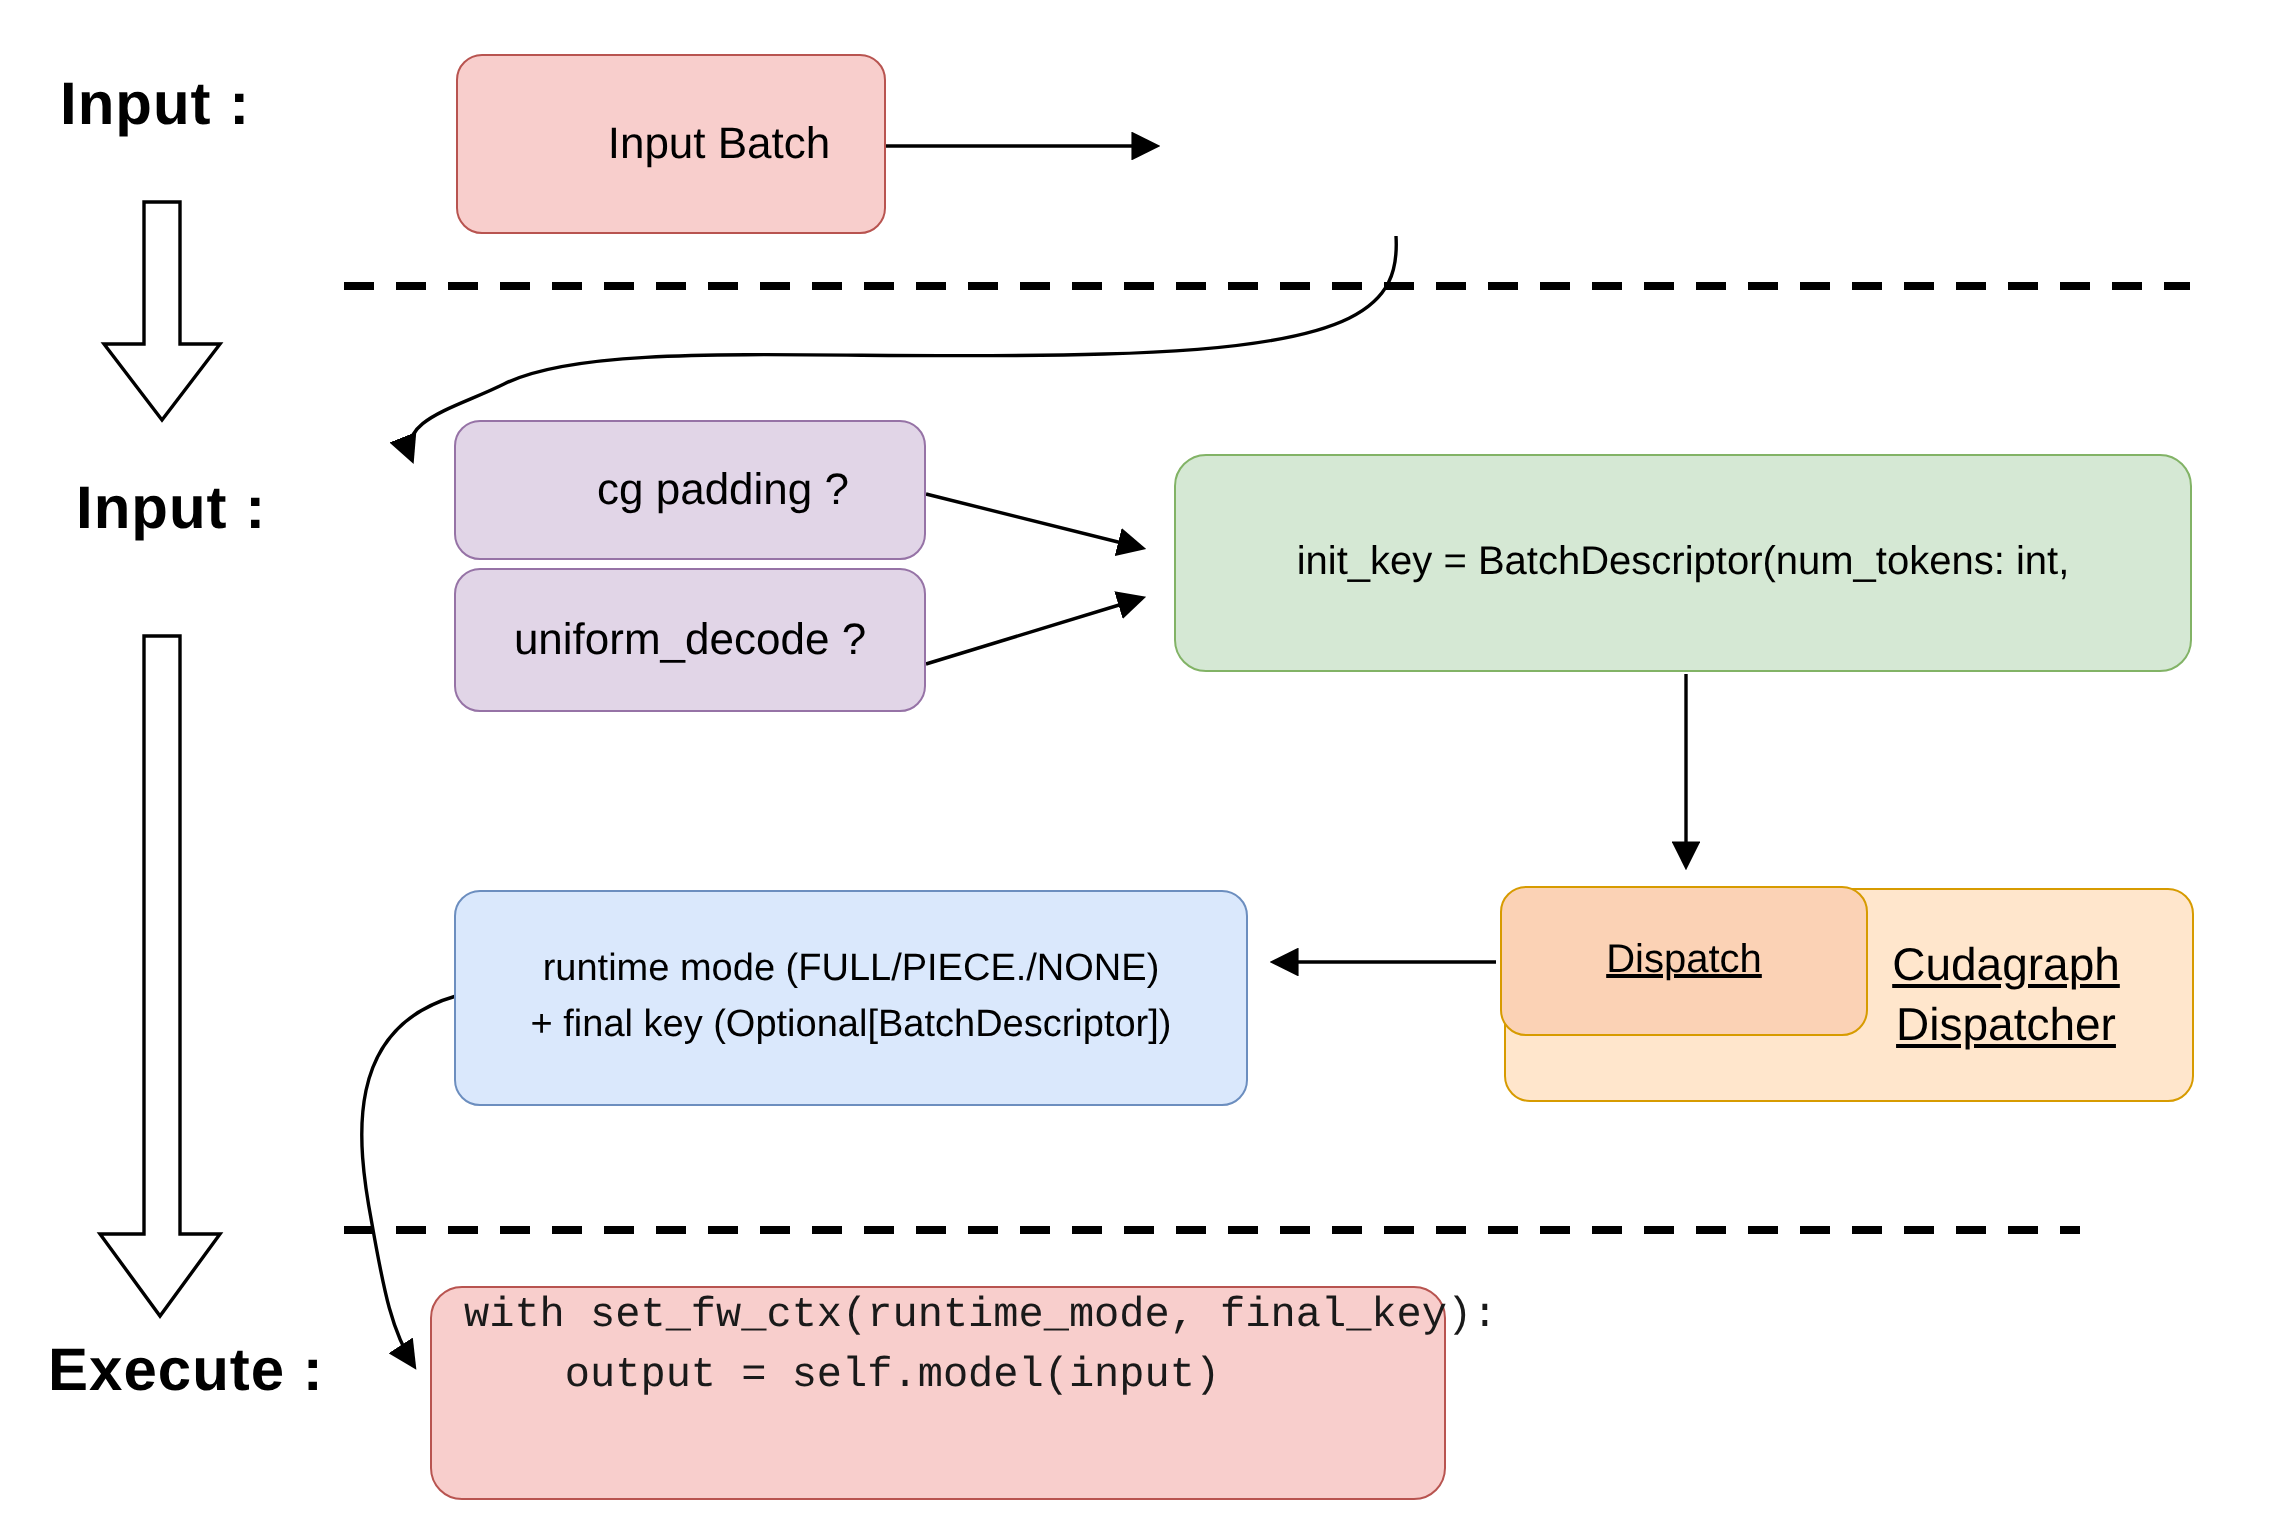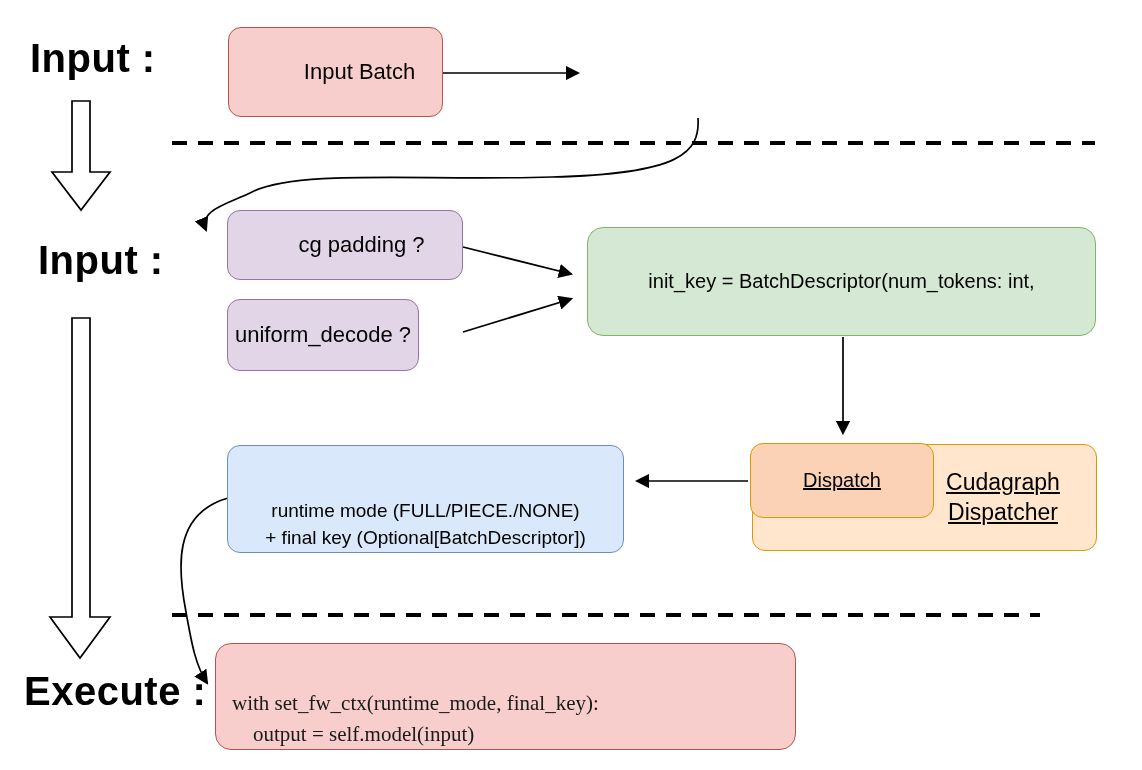--- a/index.html
+++ b/index.html
@@ -21,44 +21,44 @@
     justify-content: center;
     text-align: center;
     border-radius: 13px;
     border: 1.7px solid #000;
     line-height: 1.25;
   }
   .node-red    { background: var(--red-fill);    border-color: var(--red-stroke); }
   .node-yellow { background: var(--yellow-fill); border-color: var(--yellow-stroke); }
   .node-purple { background: var(--purple-fill); border-color: var(--purple-stroke); }
   .node-green  { background: var(--green-fill);  border-color: var(--green-stroke); }
-  .node-blue   { background: var(--blue-fill);   border-color: var(--blue-stroke); justify-content: flex-end; }
+  .node-blue   { background: var(--blue-fill);   border-color: var(--blue-stroke); }
   .node-orange { background: var(--orange-fill); border-color: var(--orange-stroke); }
   .node-dispatch { background: var(--dispatch-fill); border-color: var(--orange-stroke); }
 
   #node-input-batch     { left: 228px; top: 27px;  width: 215px; height: 90px;  font-size: 22px; padding-left: 48px; }
   #node-preprocess      { left: 590px; top: 27px;  width: 217px; height: 90px;  font-size: 22px; }
   #node-cg-padding      { left: 227px; top: 210px; width: 236px; height: 70px;  font-size: 22px; padding-left: 33px; }
-  #node-uniform-decode  { left: 227px; top: 299px; width: 192px; height: 72px;  font-size: 22px; }
+  #node-uniform-decode  { left: 227px; top: 284px; width: 236px; height: 72px;  font-size: 22px; }
   #node-init-key        { left: 587px; top: 227px; width: 509px; height: 109px; font-size: 20px; border-radius: 16px; }
   #node-cud-dispatcher  { left: 752px; top: 444px; width: 345px; height: 107px; font-size: 23px;
                           flex-direction: row; justify-content: flex-end; padding-right: 18px; text-decoration: underline; }
   #node-cud-dispatcher .wrap-label { width: 150px; text-align: center; line-height: 1.3; }
   #node-dispatch        { left: 750px; top: 443px; width: 184px; height: 75px;  font-size: 20px; text-decoration: underline; }
   #node-runtime-mode    { left: 227px; top: 445px; width: 397px; height: 108px; font-size: 19px; line-height: 1.45; }
-  #node-execute-code    { left: 215px; top: 643px; width: 581px; height: 107px; border-radius: 16px;
-                          align-items: flex-start; justify-content: flex-end; padding-left: 16px;
-                          font-family: Liberation Serif, serif;
+  #node-execute-code    { left: 215px; top: 643px; width: 508px; height: 107px; border-radius: 16px;
+                          align-items: flex-start; justify-content: flex-start; padding-left: 16px;
+                          font-family: Liberation Mono, monospace;
                           font-size: 21px; line-height: 1.45; text-align: left; color: #1a1a1a; }
   #node-execute-code .code-line { white-space: pre; }
 
   .phase-label {
     position: absolute;
     font-weight: bold;
-    font-size: 40px;
+    font-size: 30px;
     color: #000;
     letter-spacing: 0.5px;
   }
   #label-input   { left: 30px; top: 36px; }
   #label-plan    { left: 38px; top: 238px; }
   #label-execute { left: 24px; top: 669px; }
 
   #connector-layer {
     position: absolute;
     left: 0; top: 0;

